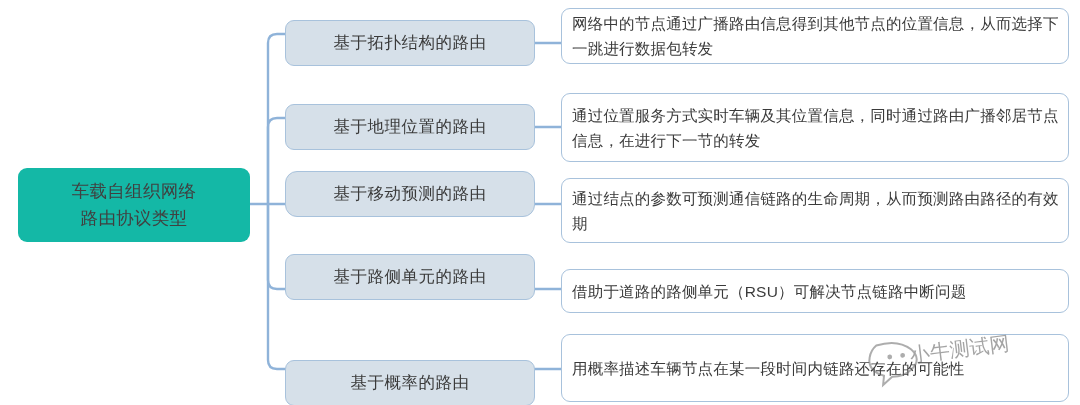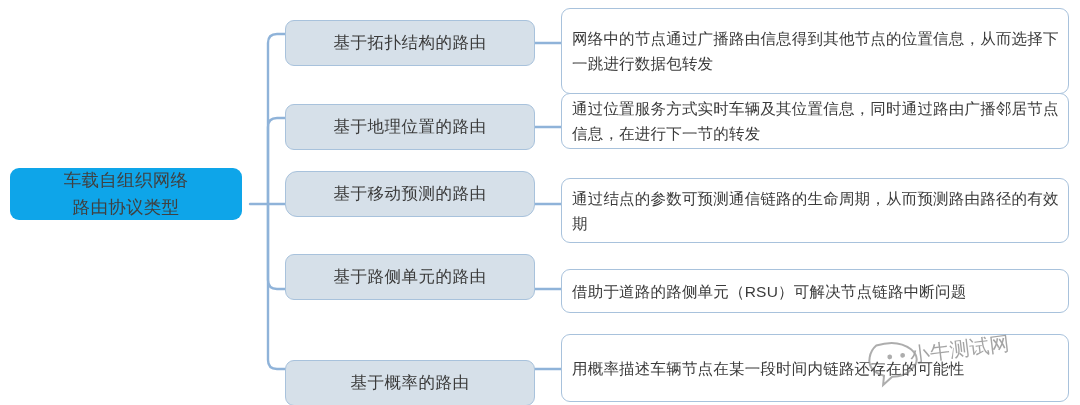--- a/index.html
+++ b/index.html
@@ -29,25 +29,25 @@
     left: 0;
     top: 0;
     width: 1080px;
     height: 405px;
     z-index: 1;
   }
 
   
   .root-node {
     position: absolute;
-    left: 10px;
+    left: 18px;
     top: 168px;
     width: 232px;
-    height: 52px;
-    background: #0ea5e9;
+    height: 74px;
+    background: #14b8a6;
     border-radius: 9px;
     display: flex;
     align-items: center;
     justify-content: center;
     z-index: 3;
   }
   .root-label {
     color: #404040;
     font-size: 17.5px;
     line-height: 27px;
@@ -147,28 +147,28 @@
   </svg>
 
   <div class="root-node">
     <div class="root-label">车载自组织网络
 路由协议类型</div>
   </div>
 
   <div class="branch-node" style="top:20px;">
     <span class="branch-label">基于拓扑结构的路由</span>
   </div>
-  <div class="desc-node" style="top:8px; height:86px;">
+  <div class="desc-node" style="top:8px; height:56px;">
     <span class="desc-label">网络中的节点通过广播路由信息得到其他节点的位置信息，从而选择下一跳进行数据包转发</span>
   </div>
 
   <div class="branch-node" style="top:104px;">
     <span class="branch-label">基于地理位置的路由</span>
   </div>
-  <div class="desc-node" style="top:93px; height:56px;">
+  <div class="desc-node" style="top:93px; height:69px;">
     <span class="desc-label">通过位置服务方式实时车辆及其位置信息，同时通过路由广播邻居节点信息，在进行下一节的转发</span>
   </div>
 
   <div class="branch-node" style="top:171px;border-radius:12px;">
     <span class="branch-label">基于移动预测的路由</span>
   </div>
   <div class="desc-node" style="top:178px; height:65px;">
     <span class="desc-label">通过结点的参数可预测通信链路的生命周期，从而预测路由路径的有效期</span>
   </div>
 

